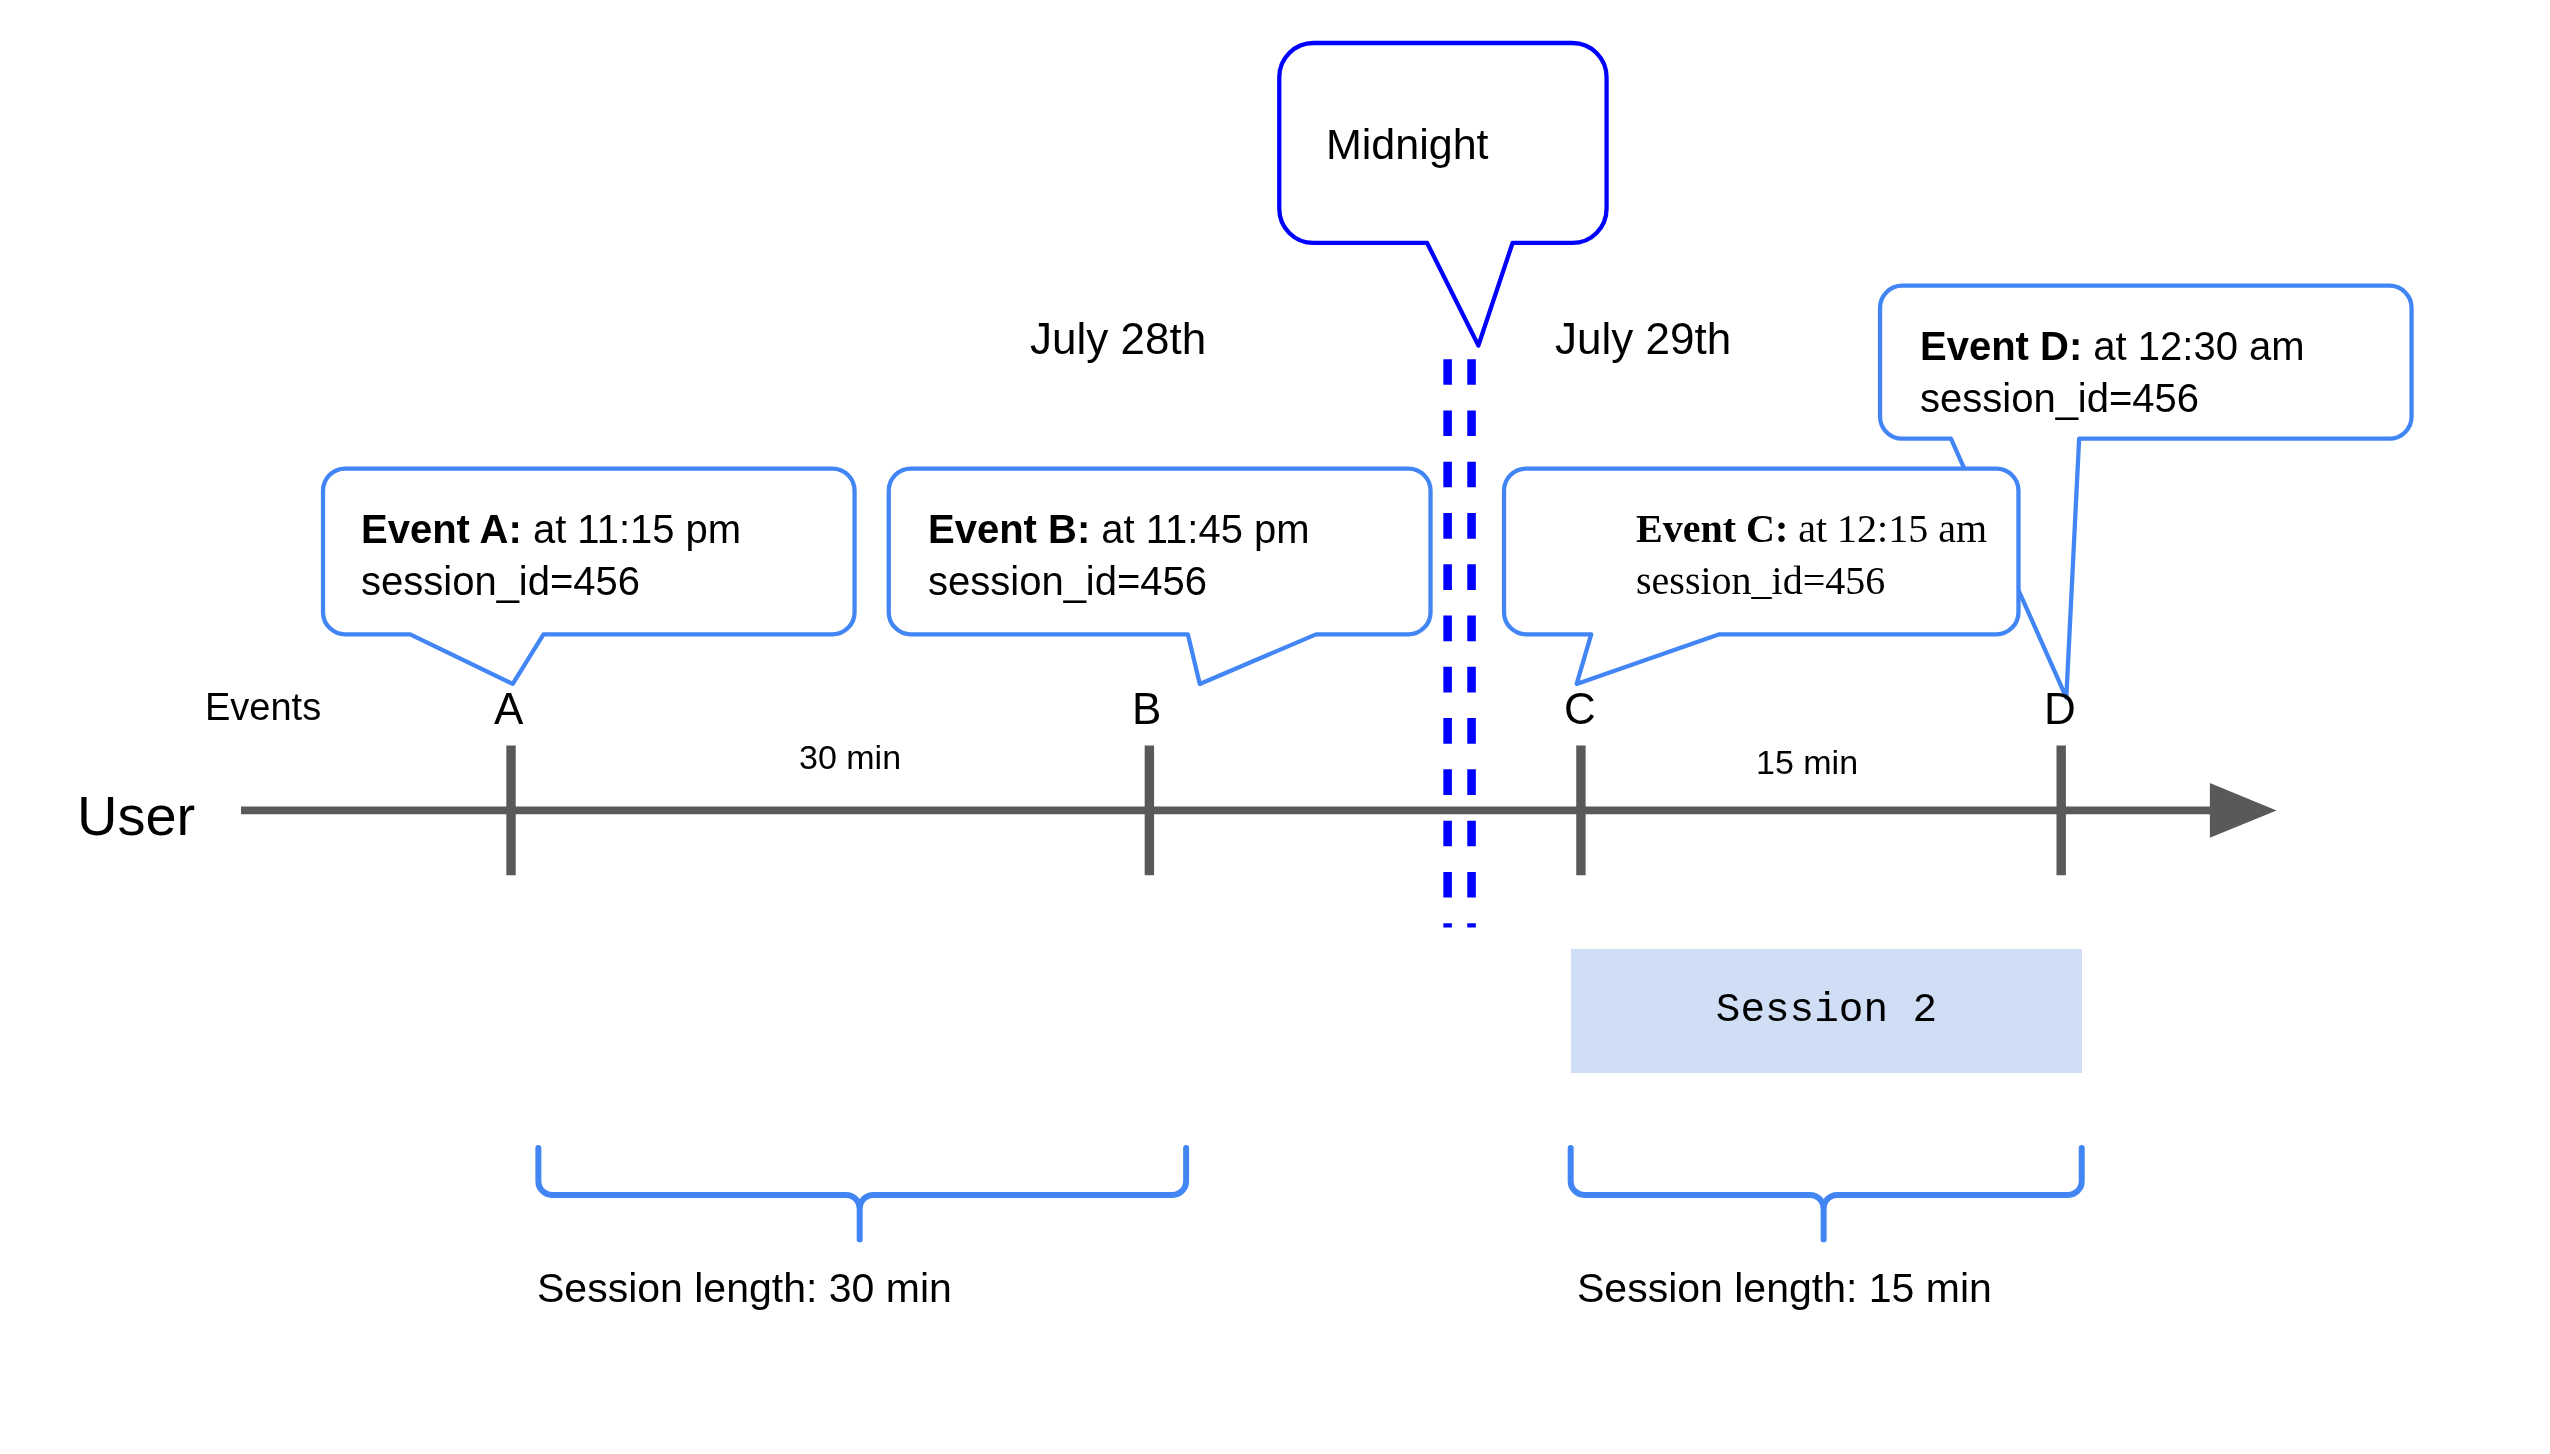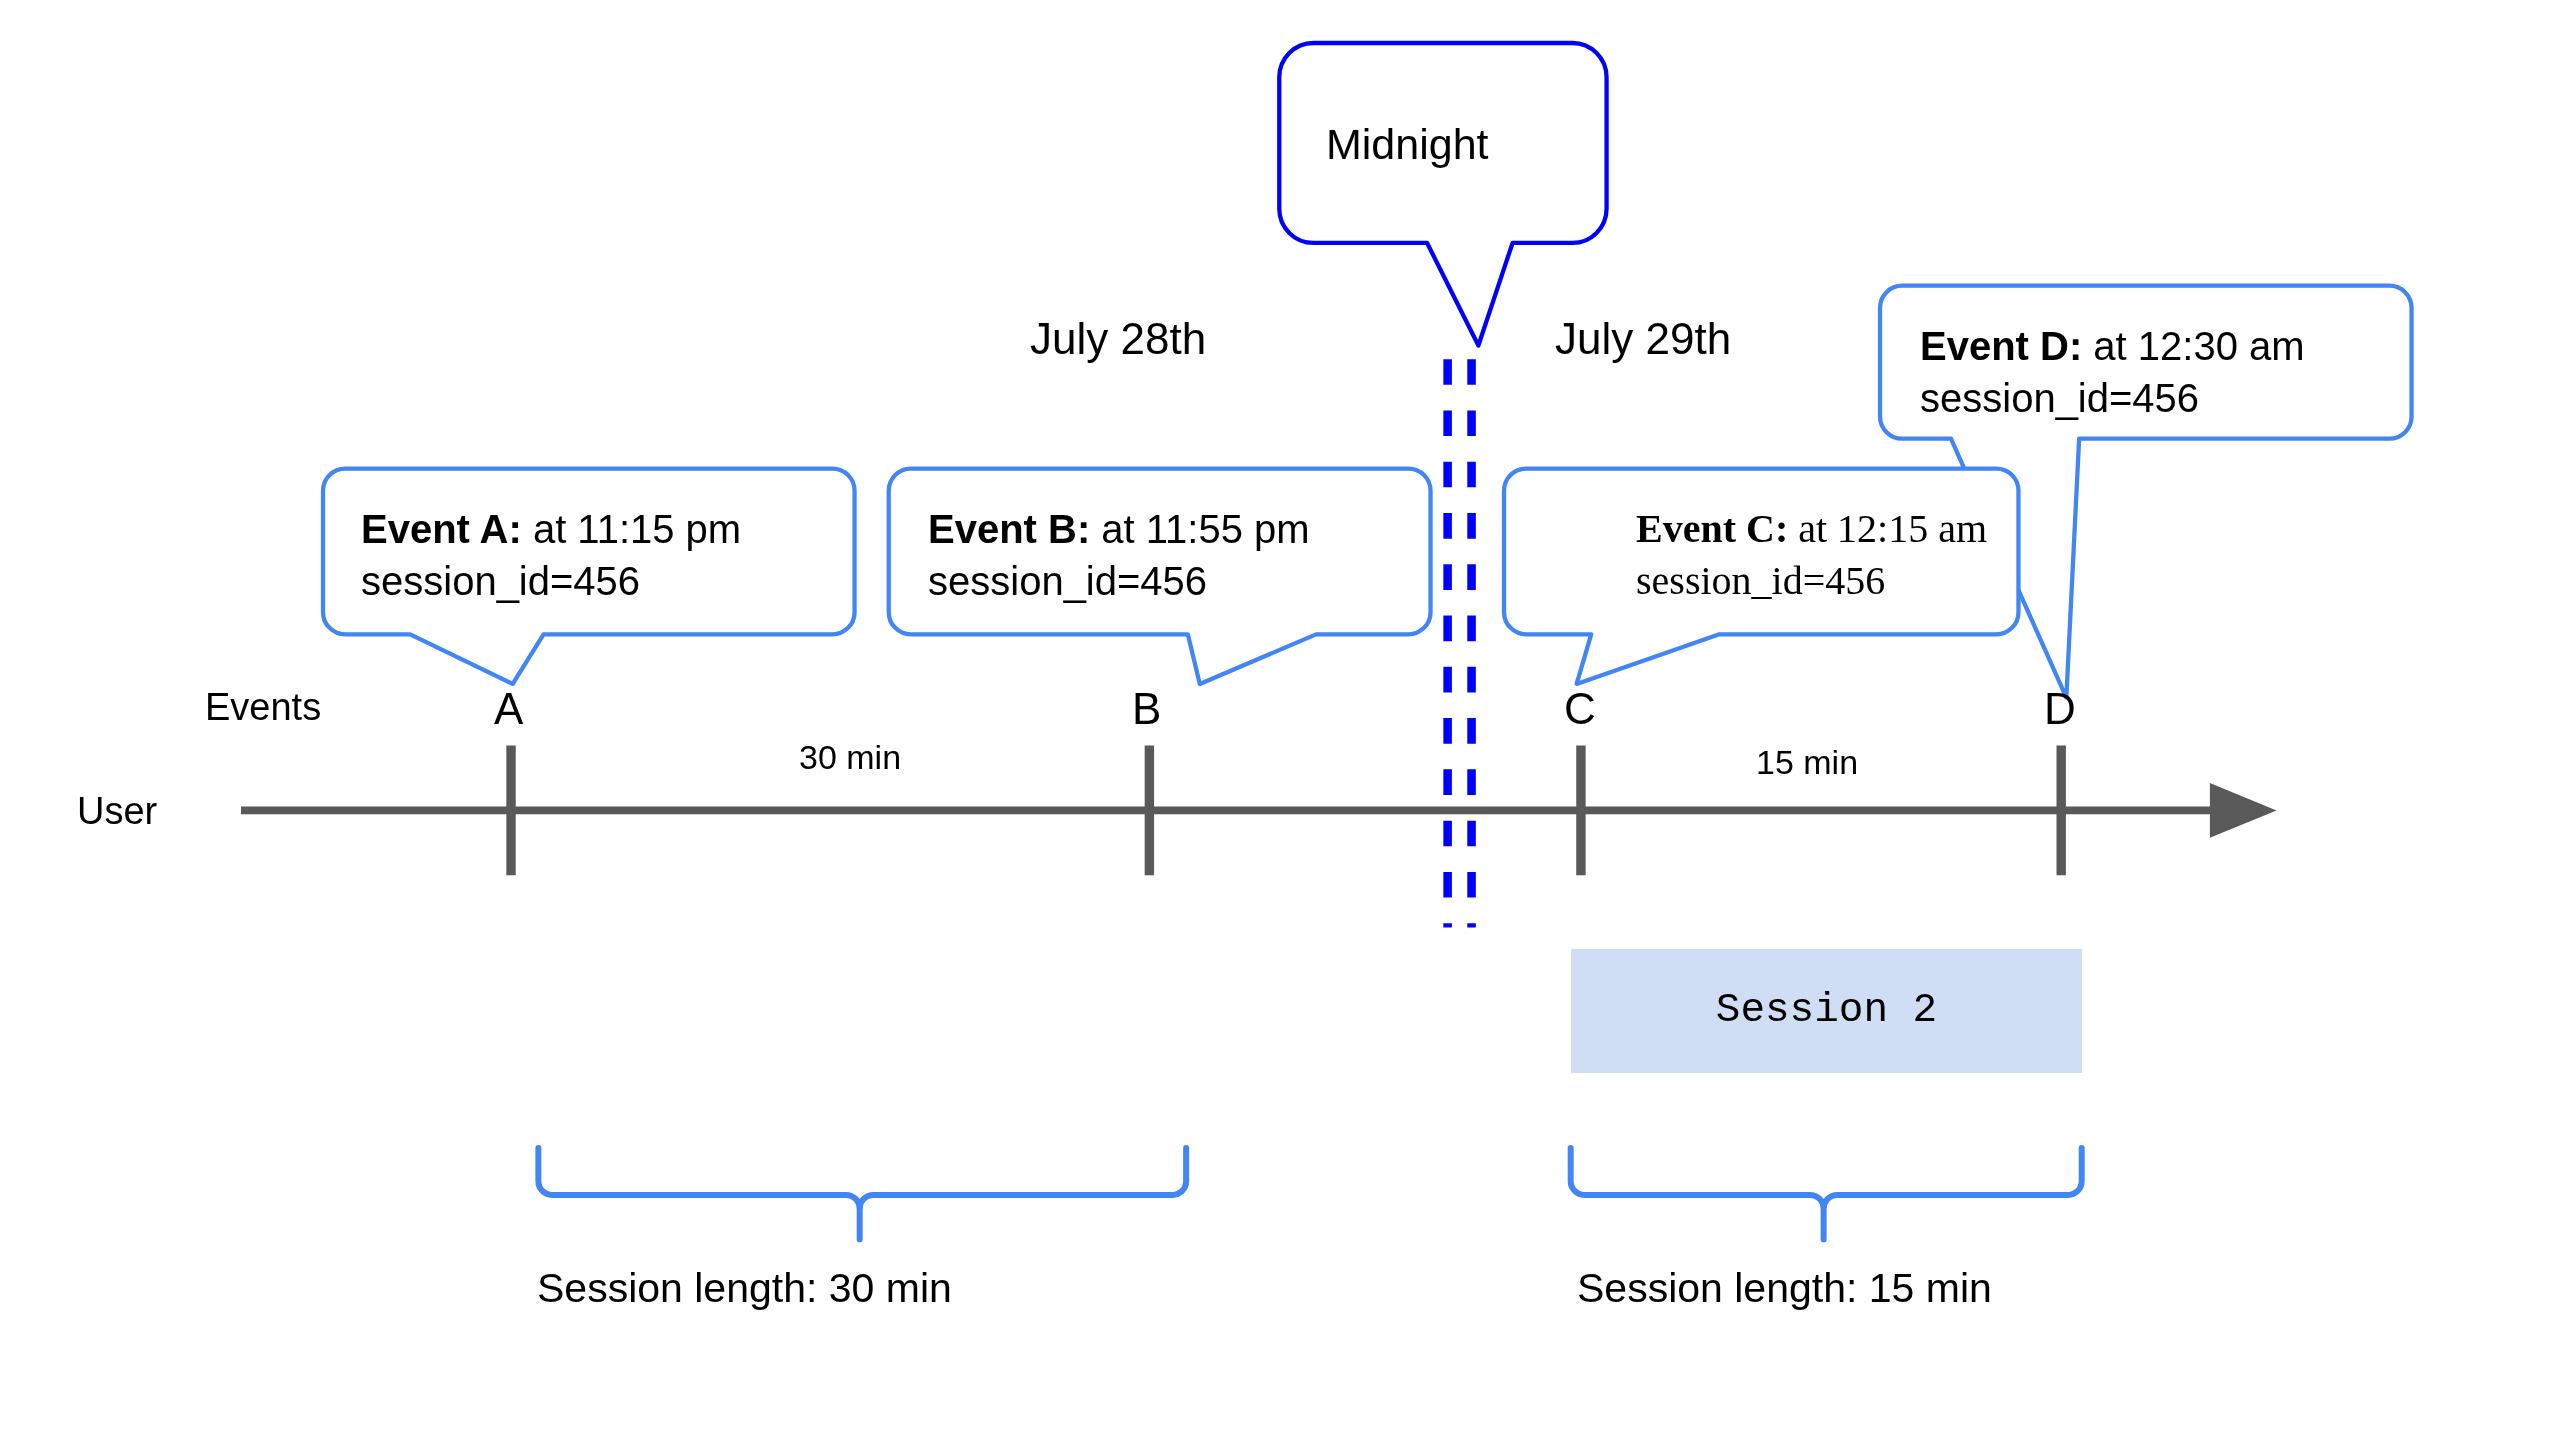--- a/index.html
+++ b/index.html
@@ -39,21 +39,21 @@
   .callout-text b { font-weight: bold; }
   
   .midnight-label {
     position: absolute;
     font-size: 43px;
     font-weight: normal;
     color: #000000;
     white-space: nowrap;
   }
   
-  .user-label   { font-size: 38px; margin-top: 6px; }
+  .user-label   { font-size: 56px; }
   .events-label { font-size: 38px; }
   .date-label   { font-size: 44px; }
   .marker-label { font-size: 44px; }
   .interval-label { font-size: 34px; }
   .session-len-label { font-size: 41px; }
   
   .session-bar {
     position: absolute;
     background: #cfddf5;
   }
@@ -195,21 +195,21 @@
 
   <div class="txt date-label" style="left:1030px; top:312px;">July 28th</div>
   <div class="txt date-label" style="left:1555px; top:312px;">July 29th</div>
 
   <div class="callout-text" style="left:361px; top:503px;">
     <div><b>Event A:</b><span> at 11:15 pm</span></div>
     <div>session_id=456</div>
   </div>
 
   <div class="callout-text" style="left:928px; top:503px;">
-    <div><b>Event B:</b><span> at 11:55 pm</span></div>
+    <div><b>Event B:</b><span> at 11:45 pm</span></div>
     <div>session_id=456</div>
   </div>
 
   <div class="callout-text" style="left:1636px; top:503px;font-family:Liberation Serif, serif;">
     <div><b>Event C:</b><span> at 12:15 am</span></div>
     <div>session_id=456</div>
   </div>
 
   <div class="callout-text" style="left:1920px; top:320px;">
     <div><b>Event D:</b><span> at 12:30 am</span></div>

